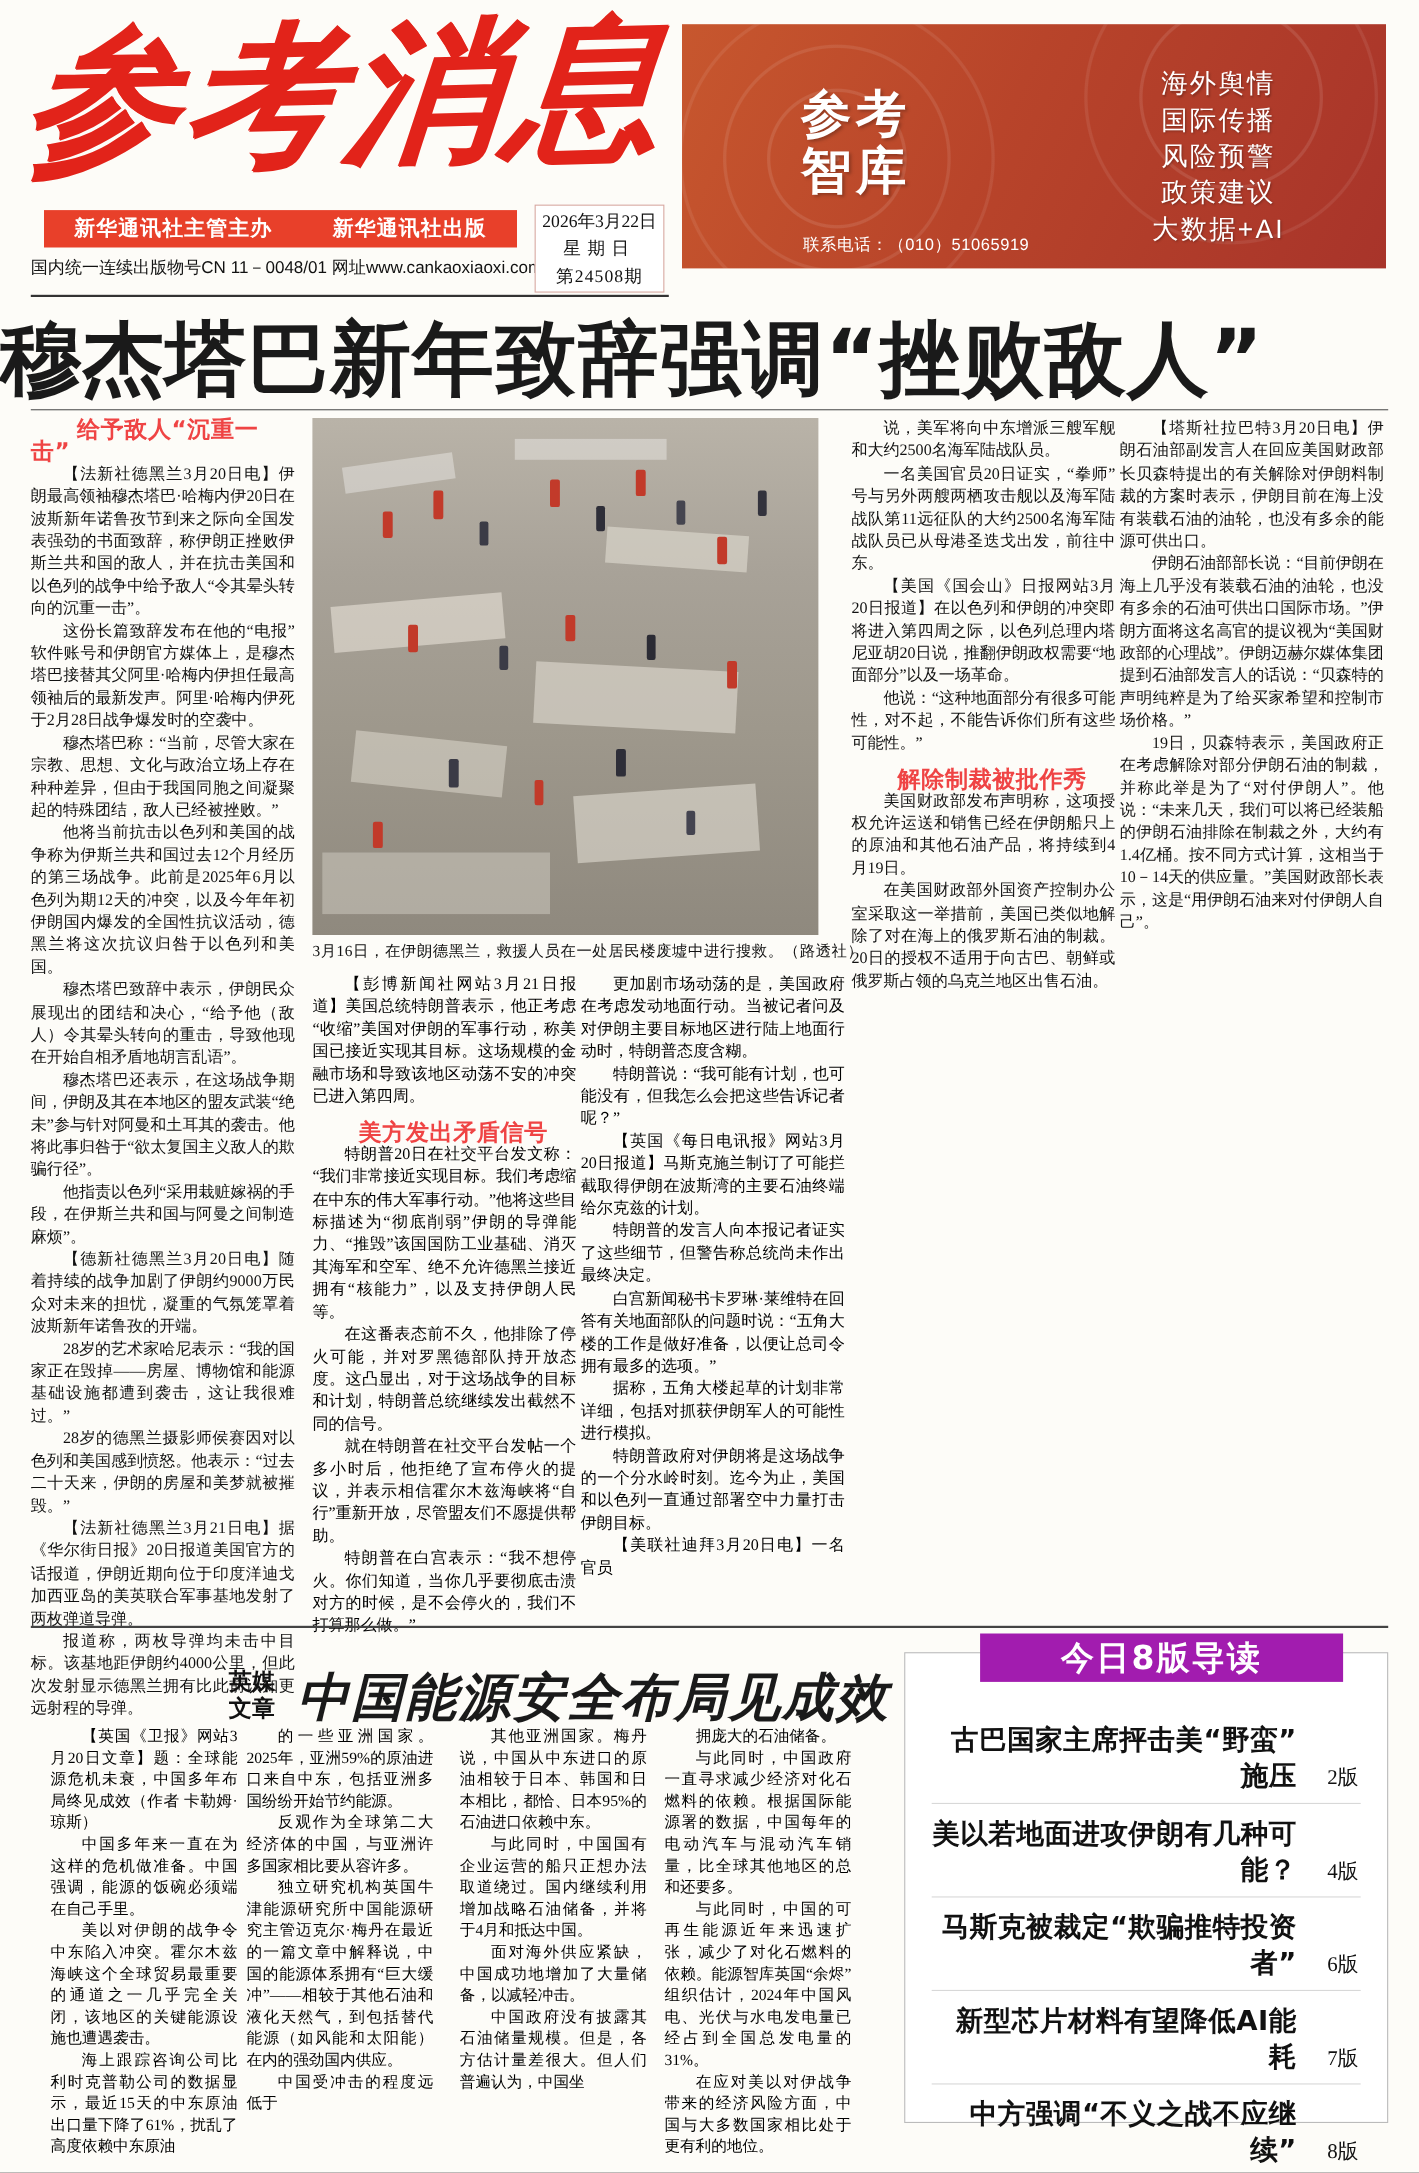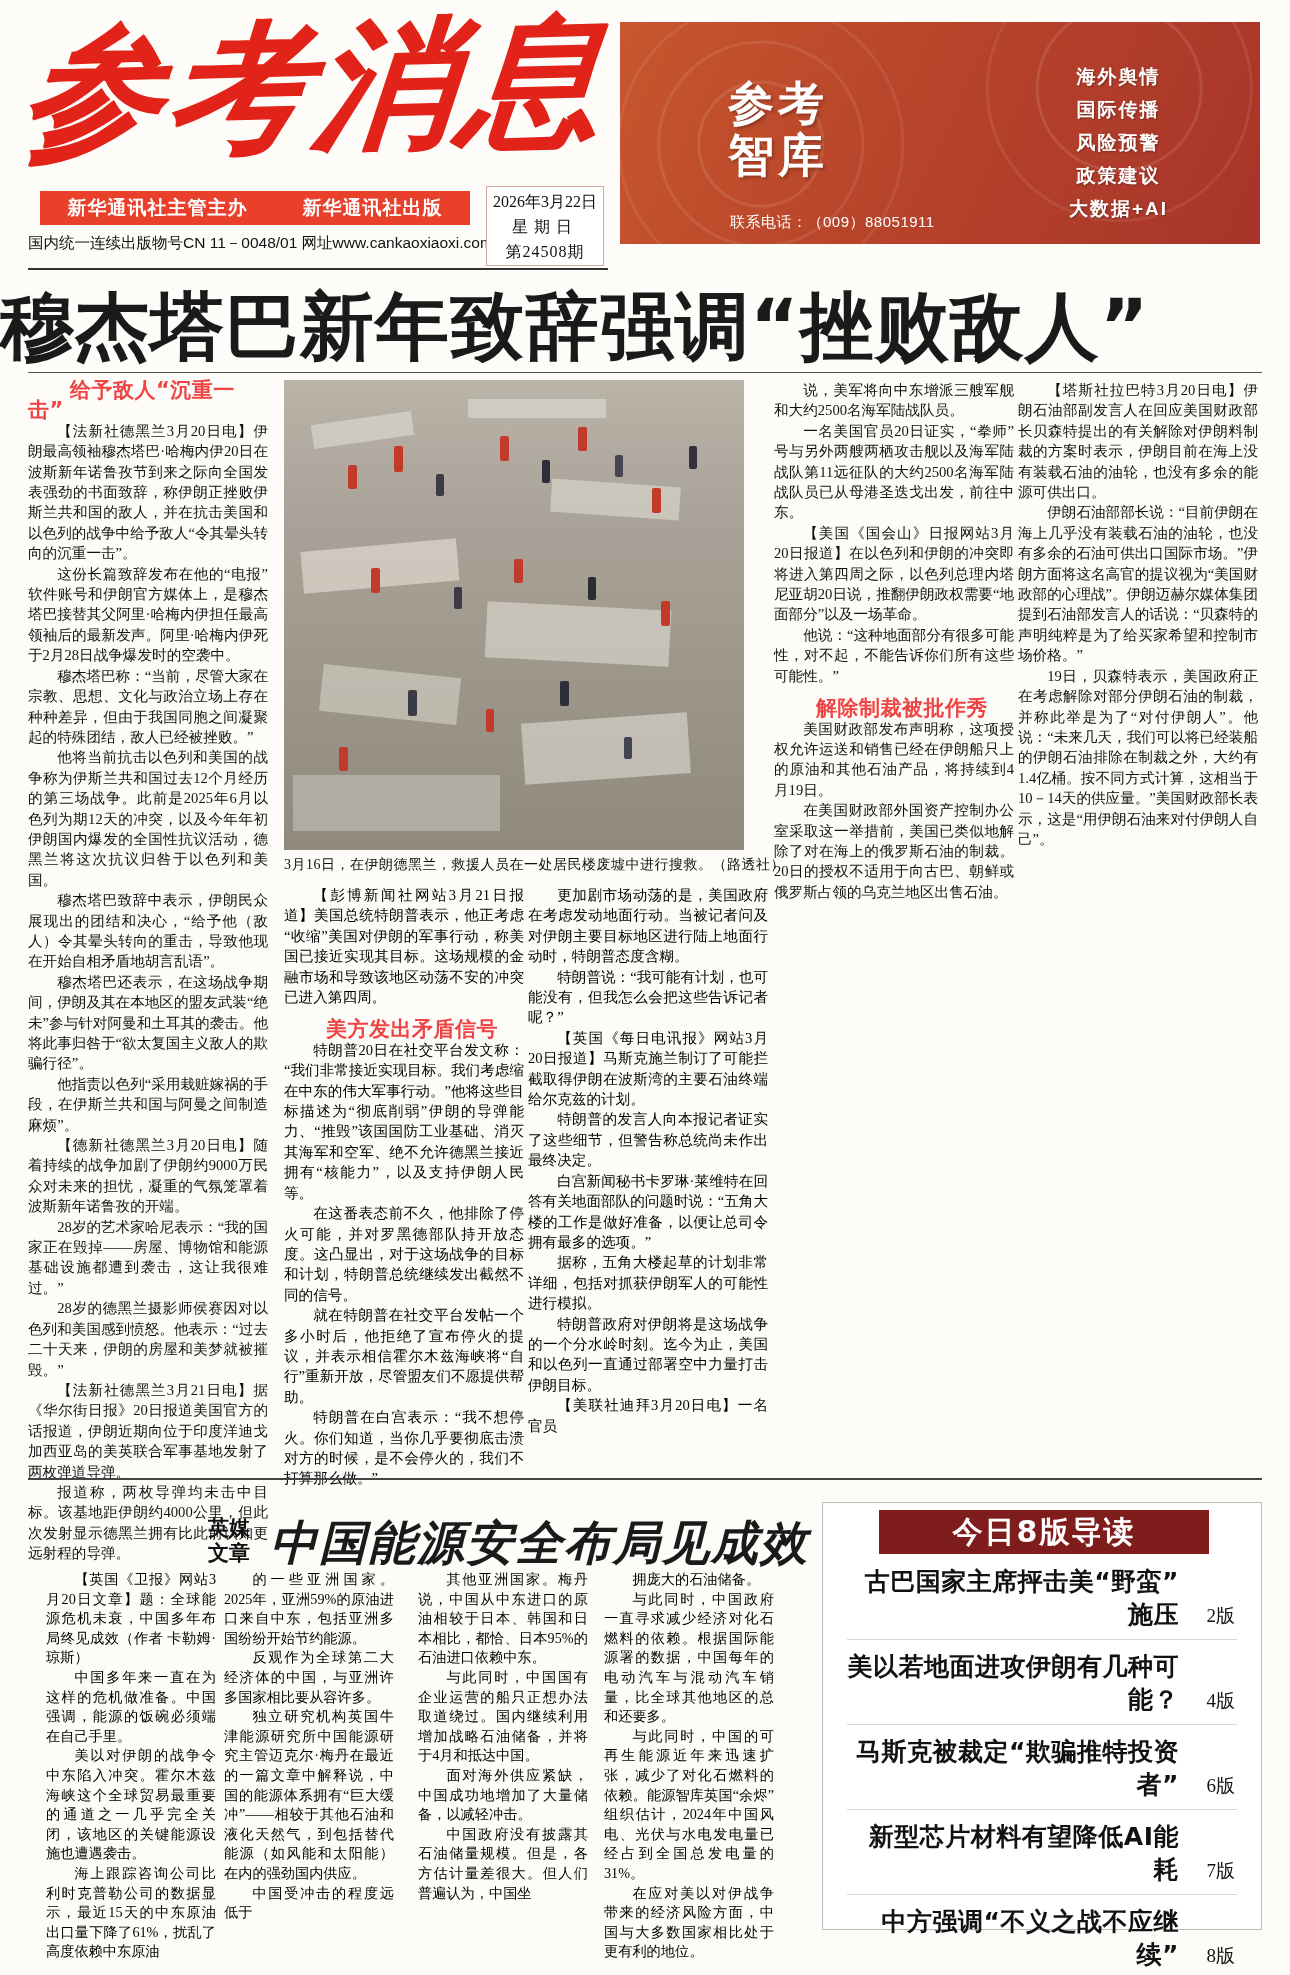--- a/index.html
+++ b/index.html
@@ -60,21 +60,21 @@
     color:#fff;font-weight:bold;font-size:46px;line-height:52px;
     letter-spacing:4px;text-align:center;
     font-family:"Liberation Sans","DejaVu Sans",sans-serif;
     text-shadow:2px 2px 3px rgba(0,0,0,.25);
   }
   .promo-list{
     position:absolute;right:92px;top:38px;text-align:center;
     font-family:"Liberation Sans","DejaVu Sans",sans-serif;
   }
   .promo-list div{
-    color:#fff;font-size:19px;font-weight:bold;line-height:33px;letter-spacing:2px;
+    color:#fff;font-size:24px;font-weight:normal;line-height:33px;letter-spacing:2px;
     text-shadow:1px 1px 2px rgba(0,0,0,.3);
   }
   .promo-phone{
     position:absolute;left:110px;bottom:12px;color:#fff;font-size:15px;letter-spacing:0.5px;
     font-family:"Liberation Sans","DejaVu Sans",sans-serif;
   }
   
   .main-headline{
     position:absolute;left:0;right:0;top:278px;text-align:left;
     font-family:"DejaVu Sans","Liberation Sans",sans-serif;
@@ -127,25 +127,24 @@
   }
   .sec2-body{position:absolute;top:1570px;width:170px;font-size:14.2px;line-height:19.6px;text-align:justify;}
   .sec2-body p{margin:0;text-indent:2em;}
   .b1{left:46px;}.b2{left:224px;}.b3{left:418px;}.b4{left:604px;}
   
   .indexbox{
     position:absolute;left:822px;top:1502px;width:440px;height:428px;
     border:1.5px solid #bbb;background:#fff;box-sizing:border-box;
   }
   .index-title{
-    position:absolute;left:56px;top:-18px;width:330px;height:44px;background:#7f1d1d;
+    position:absolute;left:68px;top:-18px;width:330px;height:44px;background:#a21caf;
     color:#fff;font-size:30px;font-weight:bold;letter-spacing:2px;
     display:flex;align-items:center;justify-content:center;
     font-family:"DejaVu Sans","Liberation Sans",sans-serif;
-    margin-top:25px;
   }
   .index-list{position:absolute;left:24px;right:24px;top:52px;}
   .index-item{
     padding:10px 0 8px 0;border-bottom:1px solid #d8d8d8;position:relative;text-align:right;
   }
   .index-item:last-child{border-bottom:none;}
   .index-item .txt{
     font-family:"DejaVu Sans","Liberation Sans",sans-serif;
     font-size:25px;font-weight:bold;line-height:33px;color:#111;letter-spacing:0.5px;
     padding-right:58px;
@@ -185,21 +184,21 @@
         <div>参考</div>
         <div>智库</div>
       </div>
       <div class="promo-list">
         <div>海外舆情</div>
         <div>国际传播</div>
         <div>风险预警</div>
         <div>政策建议</div>
         <div>大数据+AI</div>
       </div>
-      <div class="promo-phone">联系电话：（009）88051911</div>
+      <div class="promo-phone">联系电话：（010）51065919</div>
     </div>
   </div>
 
   <div class="main-headline">穆杰塔巴新年致辞强调“挫败敌人”</div>
   <div class="rule-under-head"></div>
 
   <div class="topzone">
 
     <div class="photo">
       <div class="rubble" style="left:6%;top:8%;width:22%;height:5%;transform:rotate(-8deg);"></div>

